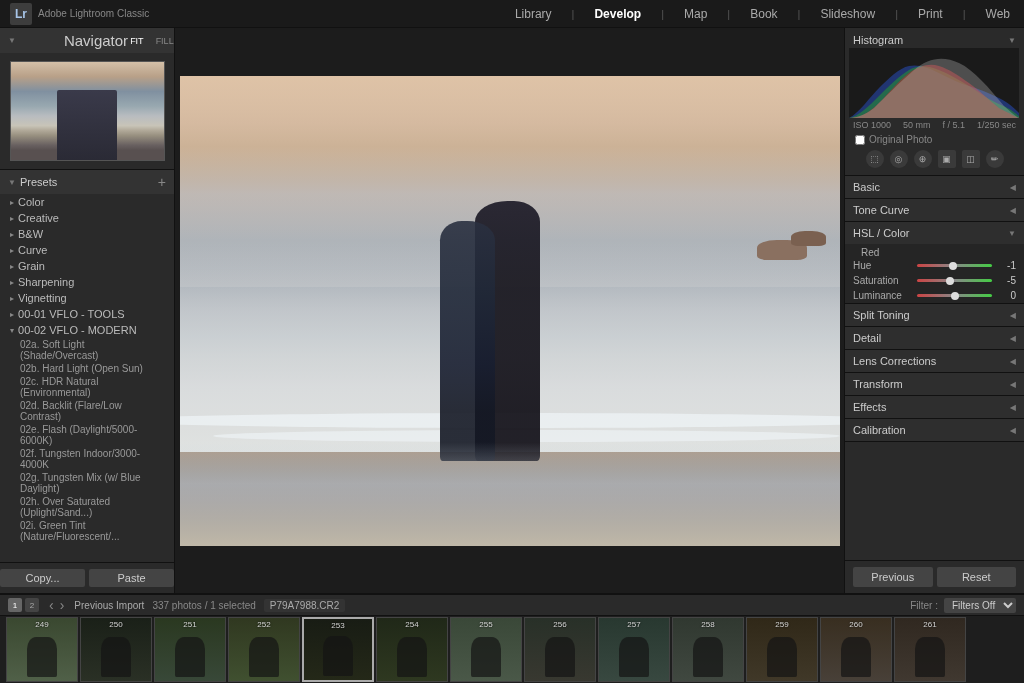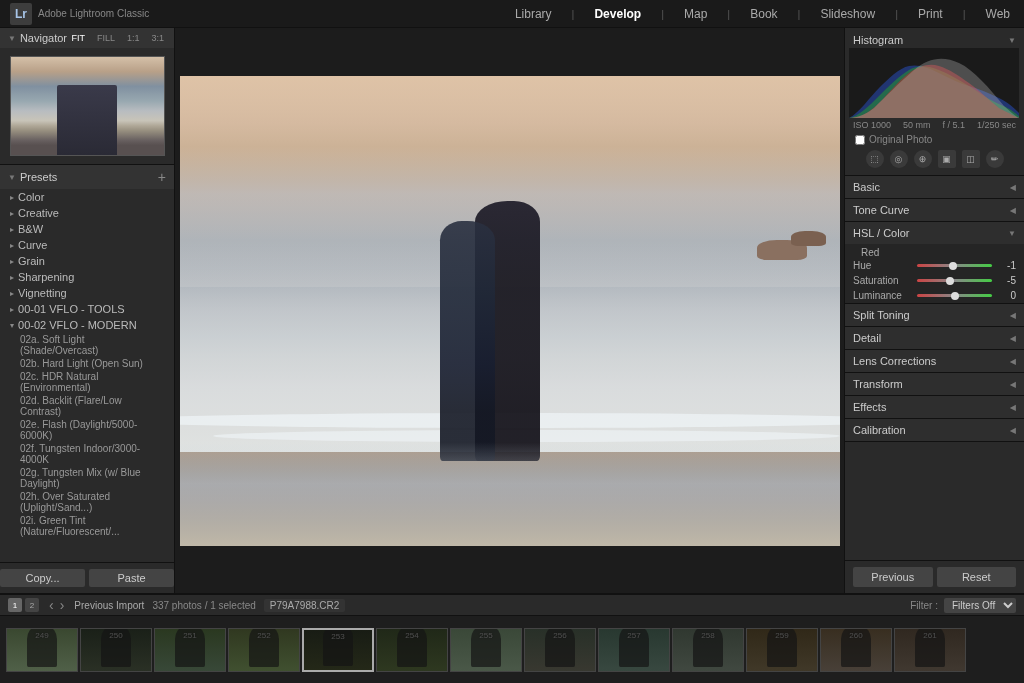--- a/index.html
+++ b/index.html
@@ -501,21 +501,21 @@
       height: 68px;
       display: flex;
       align-items: center;
       gap: 2px;
       padding: 4px 6px;
       overflow: hidden;
       background: #1e1e1e;
     }
     .film-thumb {
       width: 72px;
-      height: 44px;
+      height: 65px;
       flex-shrink: 0;
       border: 1px solid #444;
       cursor: pointer;
       position: relative;
       overflow: hidden;
       text-align: right;
     }
     .film-thumb.active {
       border: 2px solid #aaa;
     }
@@ -561,21 +561,21 @@
 </div>
 
 <div id="main-layout">
 
   <div id="left-panel">
 
     <div id="navigator-section">
       <div id="navigator-header">
         <div id="navigator-header-left">
           <span style="color:#777;font-size:8px;">▼</span>
-          <span style="color:#ccc;font-size:11px;">Navigator</span>
+          <span style="color:#ccc;font-size:15px;margin-left:44px;">Navigator</span>
         </div>
         <div id="navigator-controls">
 
         <span class="nav-zoom active">FIT</span>
             <span> </span>
             <span class="nav-zoom">FILL</span>
             <span> </span>
             <span class="nav-zoom">1:1</span>
             <span> </span>
             <span class="nav-zoom">3:1</span>

